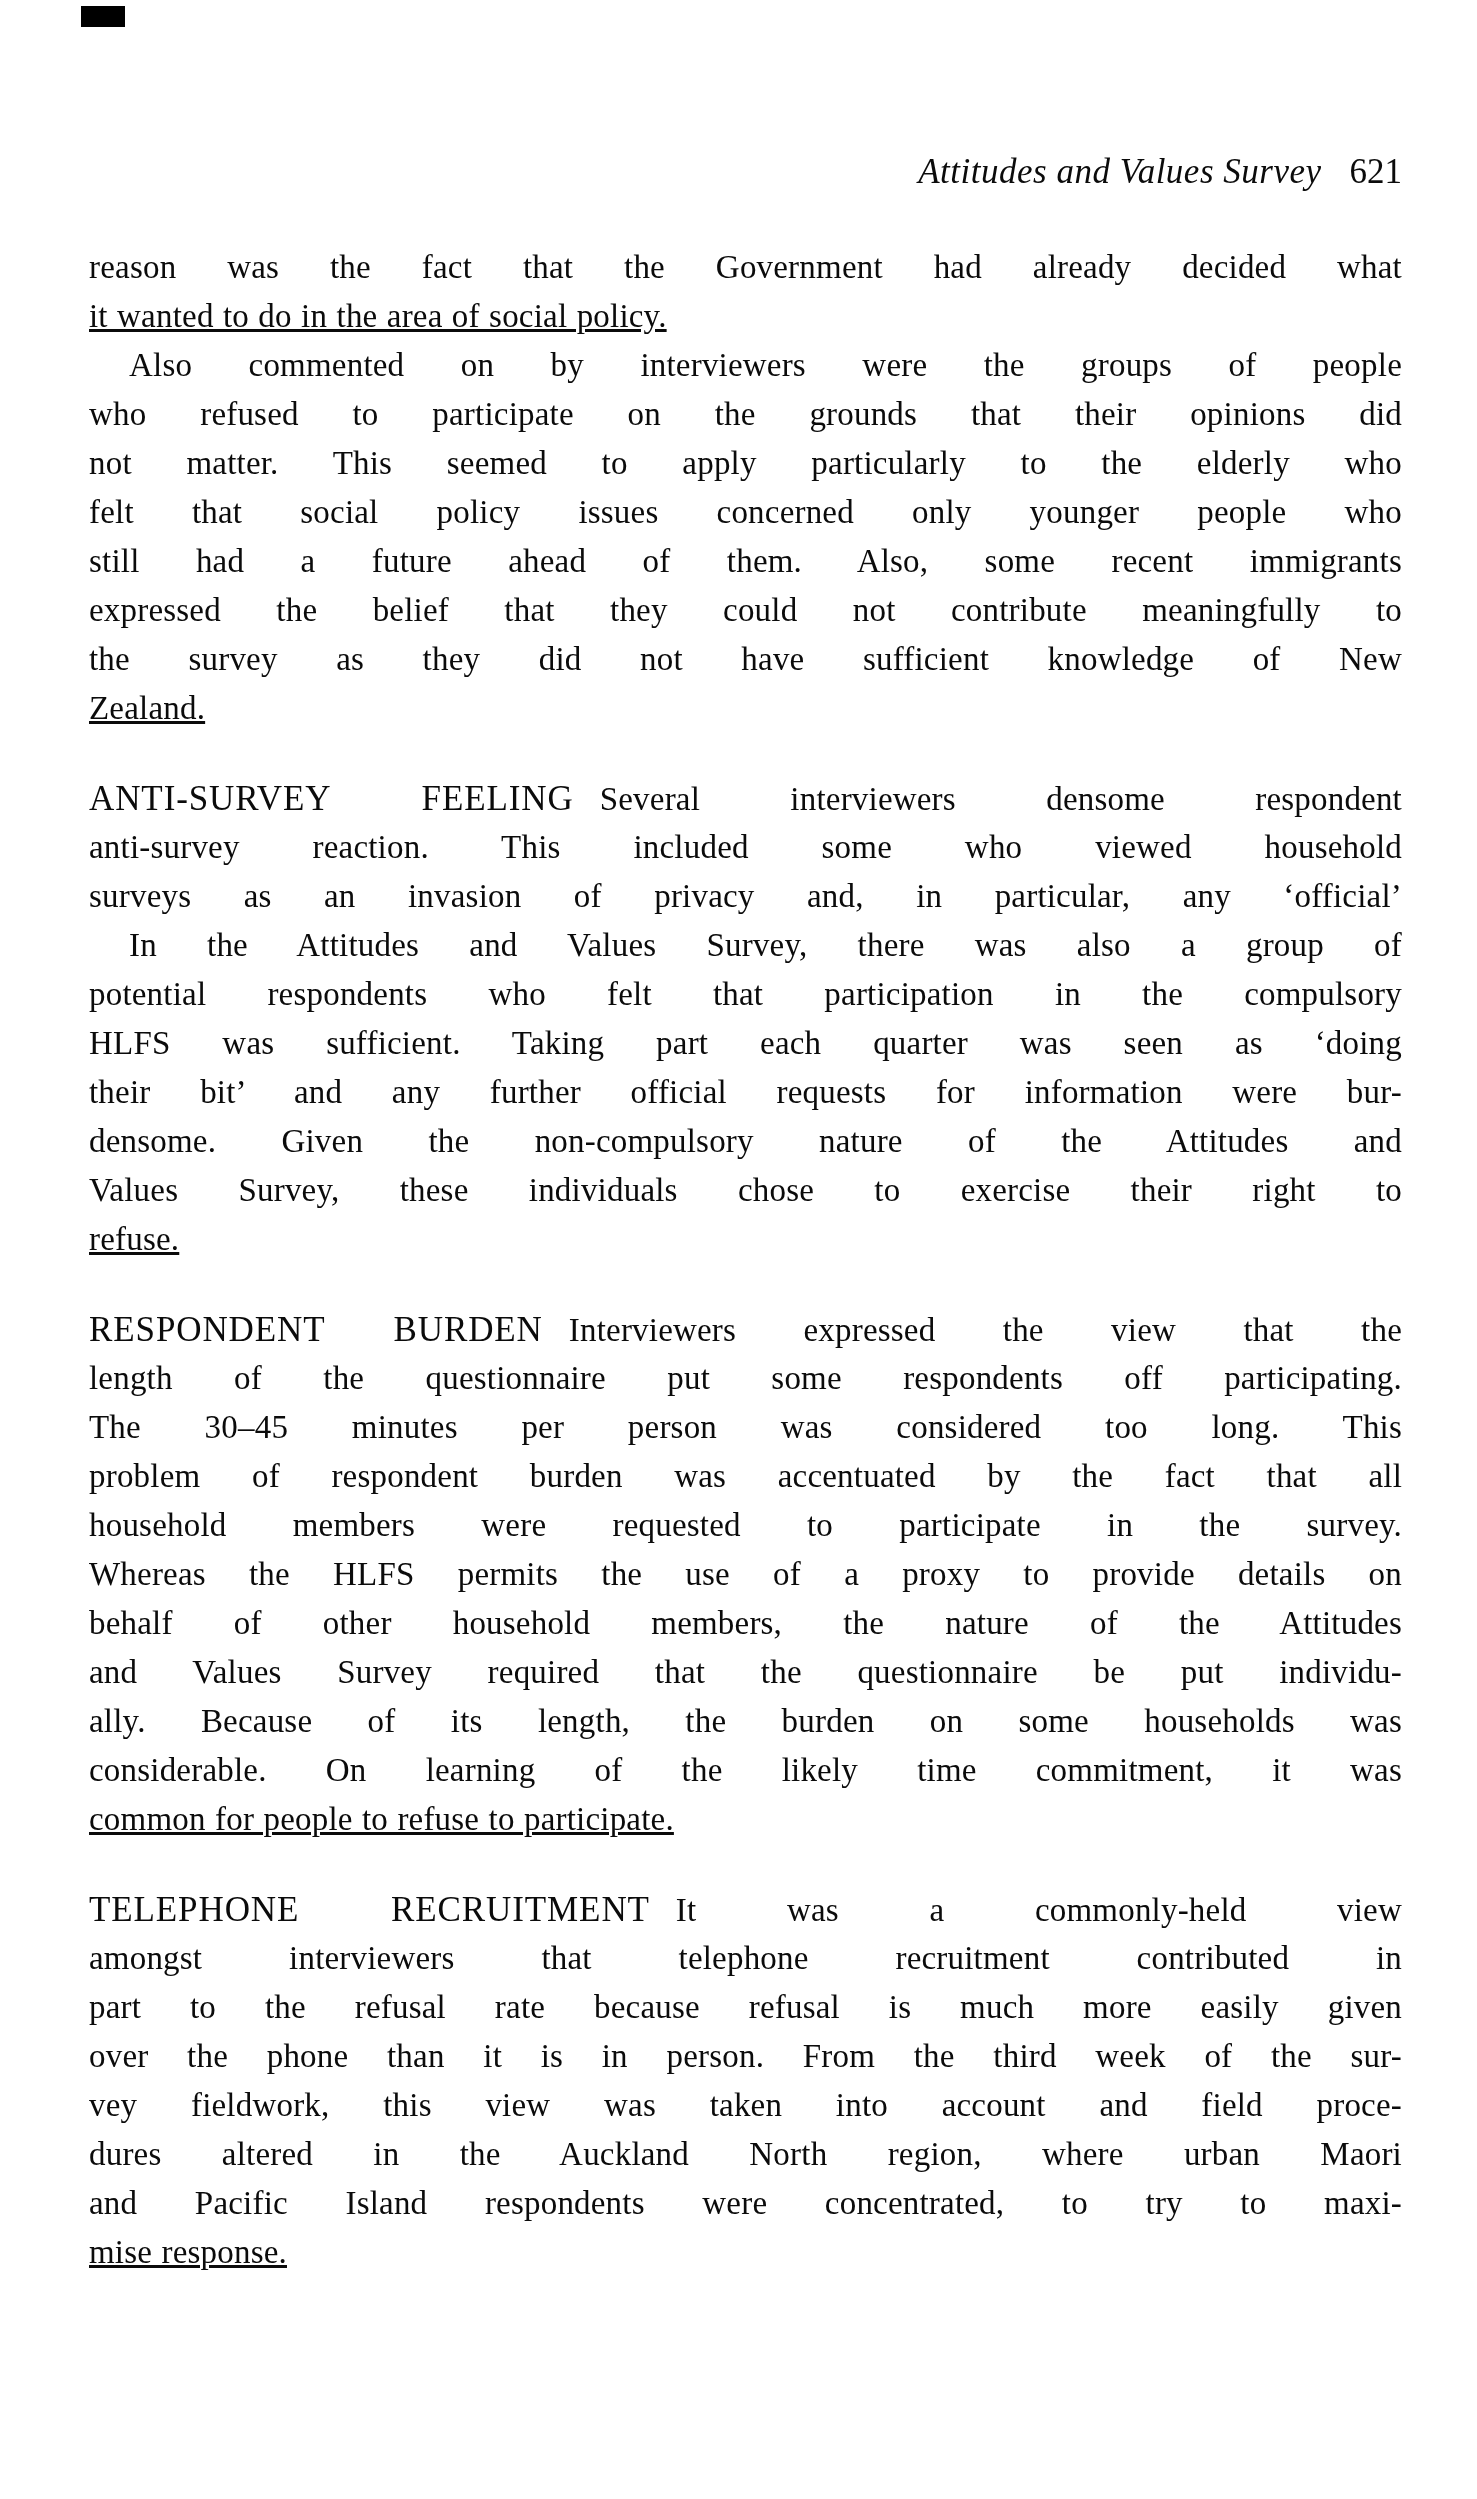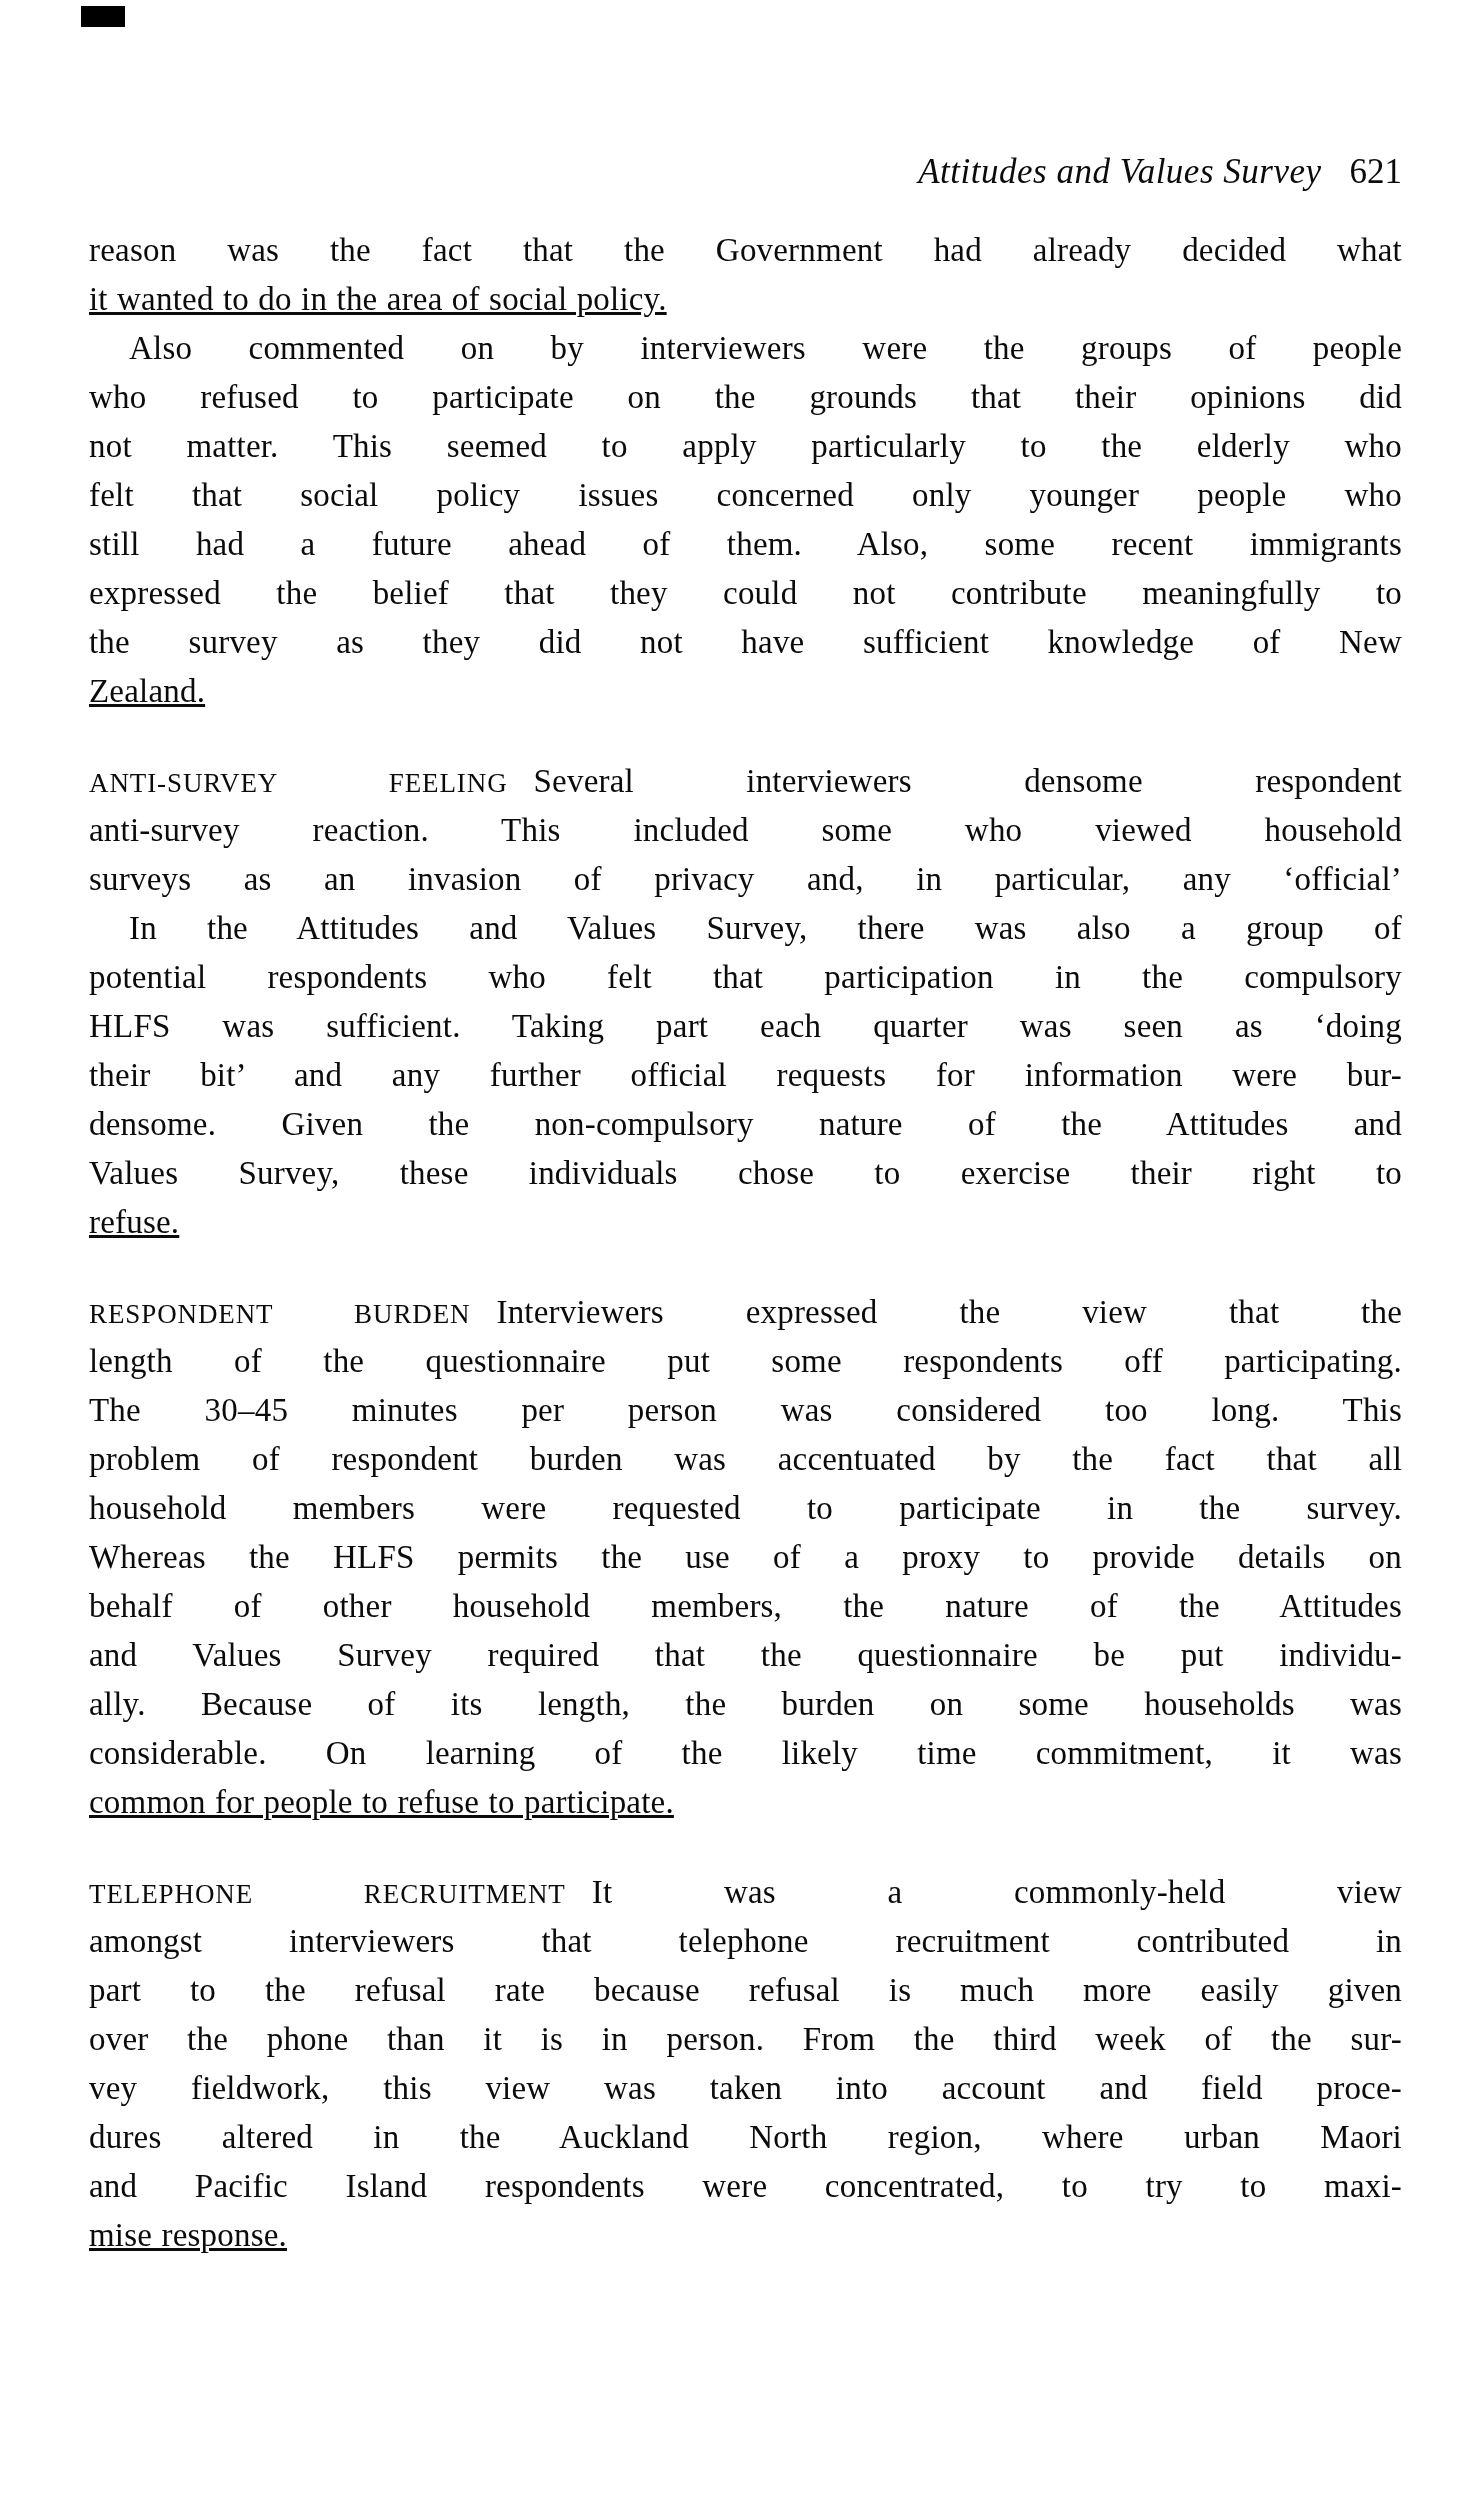--- a/index.html
+++ b/index.html
@@ -16,35 +16,35 @@
     width:44px; height:21.6px; background:#000;
   }
   .running-header {
     position:absolute; top:151px; left:89px; width:1313px;
     text-align:right; font-size:35px; line-height:41px;
     white-space:nowrap;
   }
   .hdr-title { font-style:italic; letter-spacing:0.5px; }
   .hdr-page  { font-style:normal; margin-left:28px; }
   .text-block {
-    position:absolute; top:226px; left:89px; width:1313px;
+    position:absolute; top:243px; left:89px; width:1313px;
   }
   .para { margin:0; padding:0; }
   .para.section { margin-top:41px; }
   .line {
     font-size:33px; line-height:49px; height:49px;
     text-align:justify; text-align-last:justify;
     letter-spacing:0.2px;
     word-spacing:0.9px;
     overflow:visible;
   }
   .line.last { text-align-last:left;text-decoration:underline; }
   .line.indent { text-indent:40px; }
   .sc {
-    font-size:27px; letter-spacing:0.9px; margin-right:26px;
+    font-size:35px; letter-spacing:0.9px; margin-right:26px;
   }
 </style>
 </head>
 <body>
 
 <div class="page">
 
   <div class="scan-artifact"></div>
 
   <div class="running-header">

